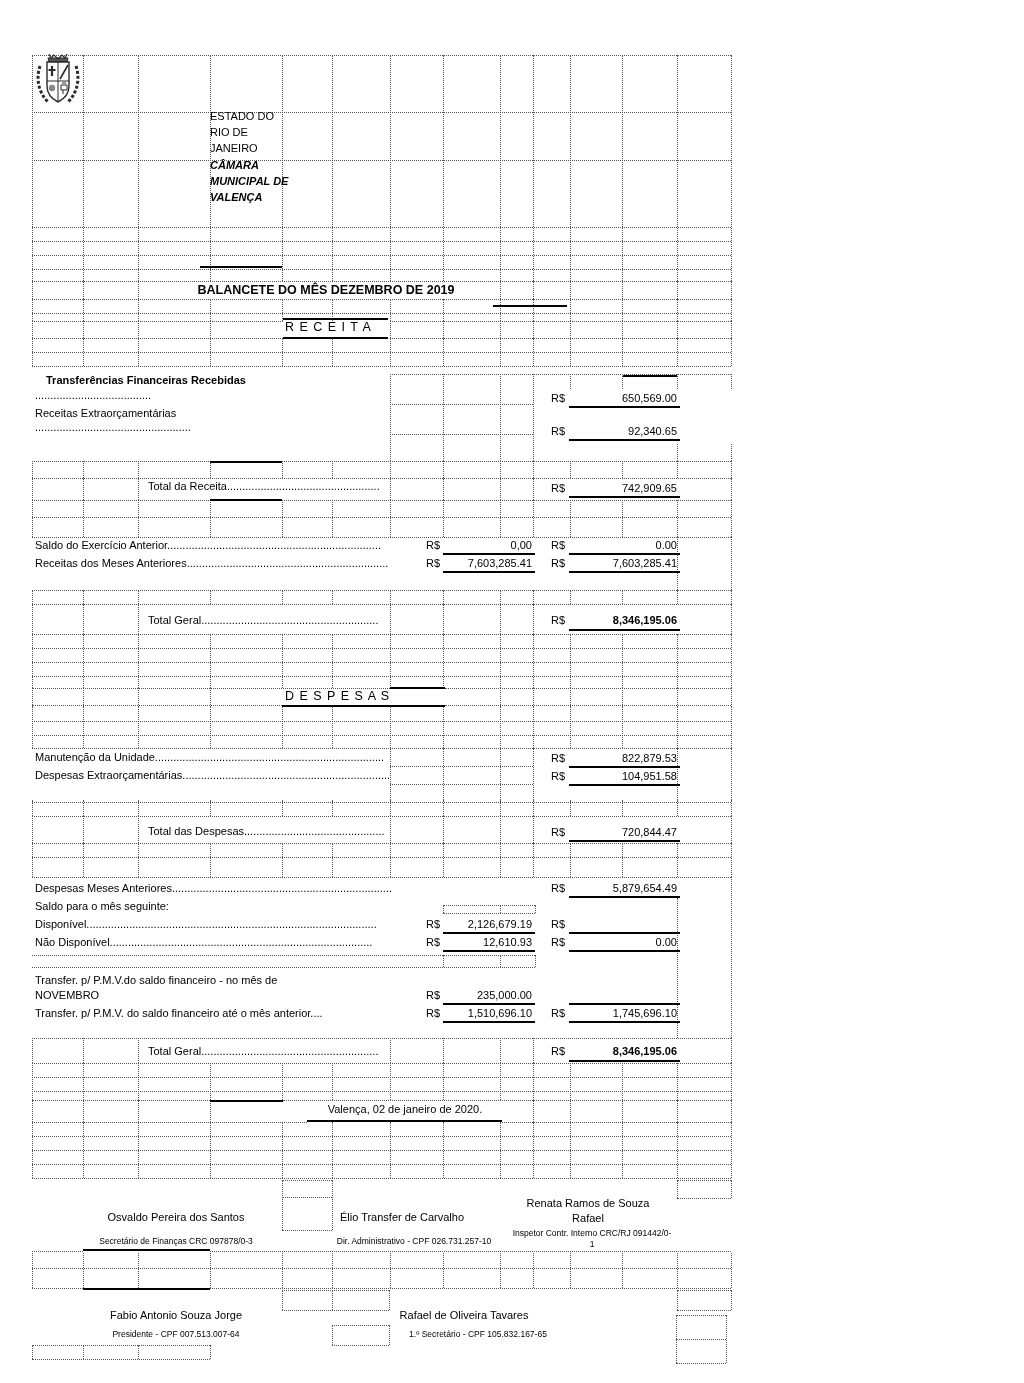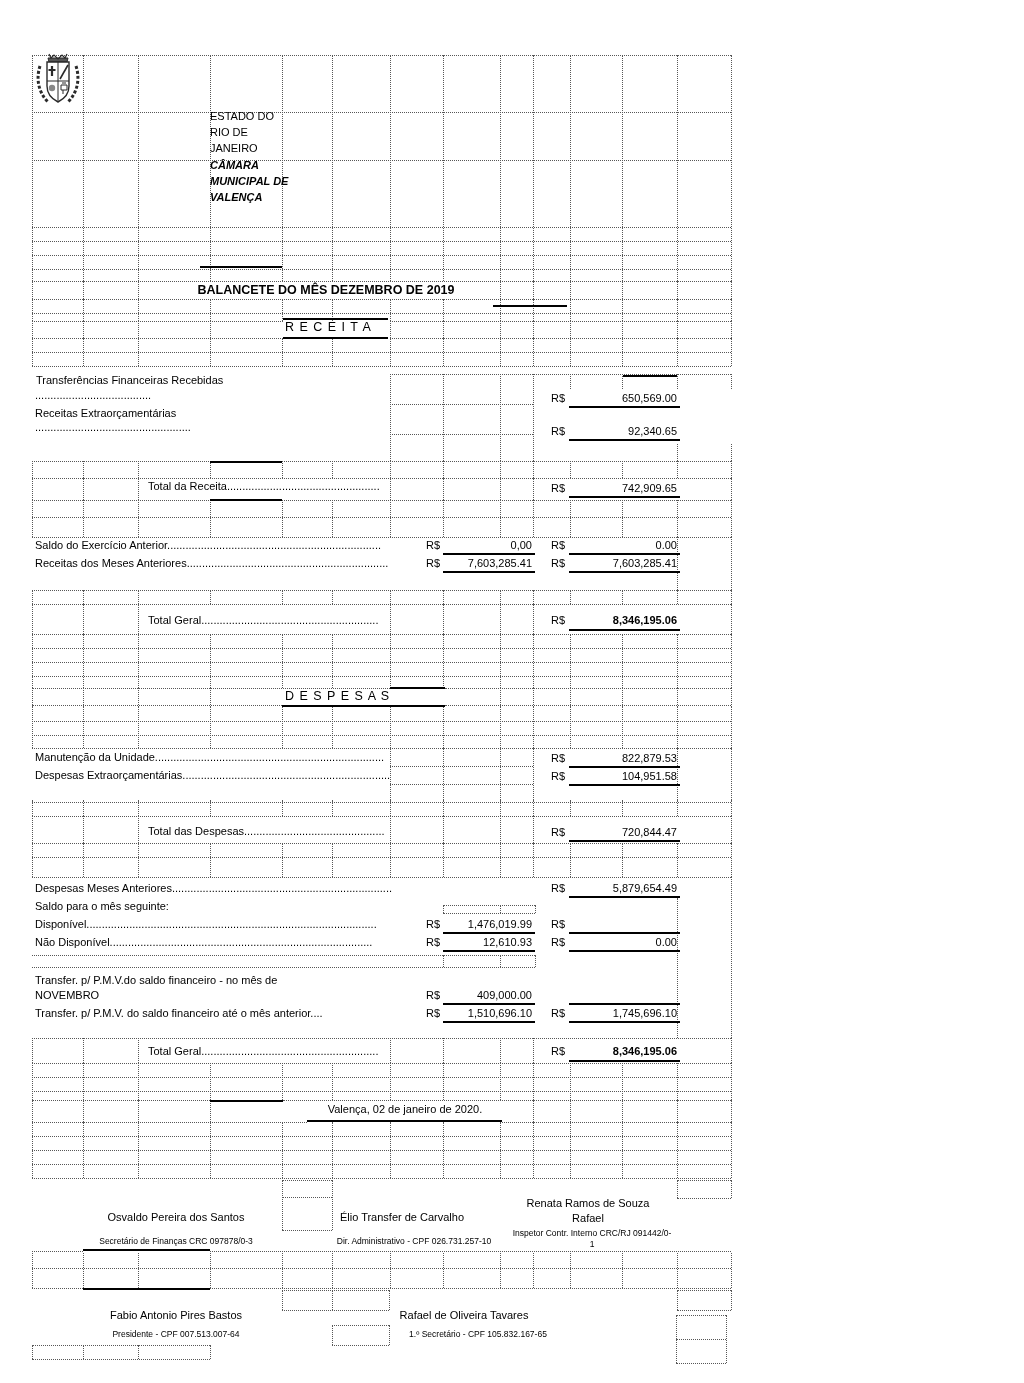--- a/index.html
+++ b/index.html
@@ -462,21 +462,21 @@
       </g>
     </svg>
   </div>
 
   <div class="wrapbox" style="left:210px;top:108px;width:76px;">ESTADO DO RIO DE JANEIRO</div>
   <div class="wrapbox boldit" style="left:210px;top:157px;width:80px;">CÂMARA MUNICIPAL DE VALENÇA</div>
   <div class="ttl" style="left:166px;top:283px;width:320px;">BALANCETE DO MÊS DEZEMBRO DE 2019</div>
 
   <div class="sect" style="left:285px;top:320px;">R E C E I T A</div>
 
-  <div class="t" style="left:36px;top:374px;">Transferências Financeiras Recebidas</div>
+  <div class="t" style="left:46px;top:374px;font-weight:bold;">Transferências Financeiras Recebidas</div>
   <div class="t" style="left:35px;top:389px;">......................................</div>
   <div class="vb c2" style="top:392px;">
     <span class="cur">R$</span>
     <span class="amt">650,569.00</span>
   </div>
 
   <div class="t" style="left:35px;top:407px;">Receitas Extraorçamentárias</div>
   <div class="t" style="left:35px;top:421px;">...................................................</div>
   <div class="vb c2" style="top:425px;">
     <span class="cur">R$</span>
@@ -539,42 +539,42 @@
   <div class="vb c2" style="top:882px;">
     <span class="cur">R$</span>
     <span class="amt">5,879,654.49</span>
   </div>
 
   <div class="t" style="left:35px;top:900px;">Saldo para o mês seguinte:</div>
 
   <div class="t" style="left:35px;top:918px;">Disponível...............................................................................................</div>
   <div class="vb c1" style="top:918px;">
     <span class="cur">R$</span>
-    <span class="amt">1,476,019.99</span>
+    <span class="amt">2,126,679.19</span>
   </div>
   <div class="vb c2" style="top:918px;">
     <span class="cur">R$</span>
     <span class="amt"></span>
   </div>
 
   <div class="t" style="left:35px;top:936px;">Não Disponível......................................................................................</div>
   <div class="vb c1" style="top:936px;">
     <span class="cur">R$</span>
     <span class="amt">12,610.93</span>
   </div>
   <div class="vb c2" style="top:936px;">
     <span class="cur">R$</span>
     <span class="amt">0.00</span>
   </div>
 
   <div class="t" style="left:35px;top:974px;">Transfer. p/ P.M.V.do saldo financeiro - no mês de</div>
   <div class="t" style="left:35px;top:989px;">NOVEMBRO</div>
   <div class="vb c1" style="top:989px;">
     <span class="cur">R$</span>
-    <span class="amt">409,000.00</span>
+    <span class="amt">235,000.00</span>
   </div>
 
   <div class="t" style="left:35px;top:1007px;">Transfer. p/ P.M.V. do saldo financeiro até o mês anterior....</div>
   <div class="vb c1" style="top:1007px;">
     <span class="cur">R$</span>
     <span class="amt">1,510,696.10</span>
   </div>
   <div class="vb c2" style="top:1007px;">
     <span class="cur">R$</span>
     <span class="amt">1,745,696.10</span>
@@ -590,19 +590,19 @@
 
   <div class="t ctr" style="left:96px;top:1211px;width:160px;">Osvaldo Pereira dos Santos</div>
   <div class="t ctr small" style="left:76px;top:1236px;width:200px;">Secretário de Finanças CRC 097878/0-3</div>
 
   <div class="t ctr" style="left:322px;top:1211px;width:160px;">Élio Transfer de Carvalho</div>
   <div class="t ctr small" style="left:324px;top:1236px;width:180px;">Dir. Administrativo - CPF 026.731.257-10</div>
 
   <div class="t ctr" style="left:513px;top:1196px;width:150px;line-height:15px;">Renata Ramos de Souza Rafael</div>
   <div class="t ctr small" style="left:512px;top:1228px;width:160px;">Inspetor Contr. Interno CRC/RJ 091442/0-1</div>
 
-  <div class="t ctr" style="left:96px;top:1309px;width:160px;">Fabio Antonio Pires Bastos</div>
+  <div class="t ctr" style="left:96px;top:1309px;width:160px;">Fabio Antonio Souza Jorge</div>
   <div class="t ctr small" style="left:86px;top:1329px;width:180px;">Presidente - CPF 007.513.007-64</div>
 
   <div class="t ctr" style="left:384px;top:1309px;width:160px;">Rafael de Oliveira Tavares</div>
   <div class="t ctr small" style="left:388px;top:1329px;width:180px;">1.º Secretário - CPF 105.832.167-65</div>
 
 </div>
 
 </body></html>

